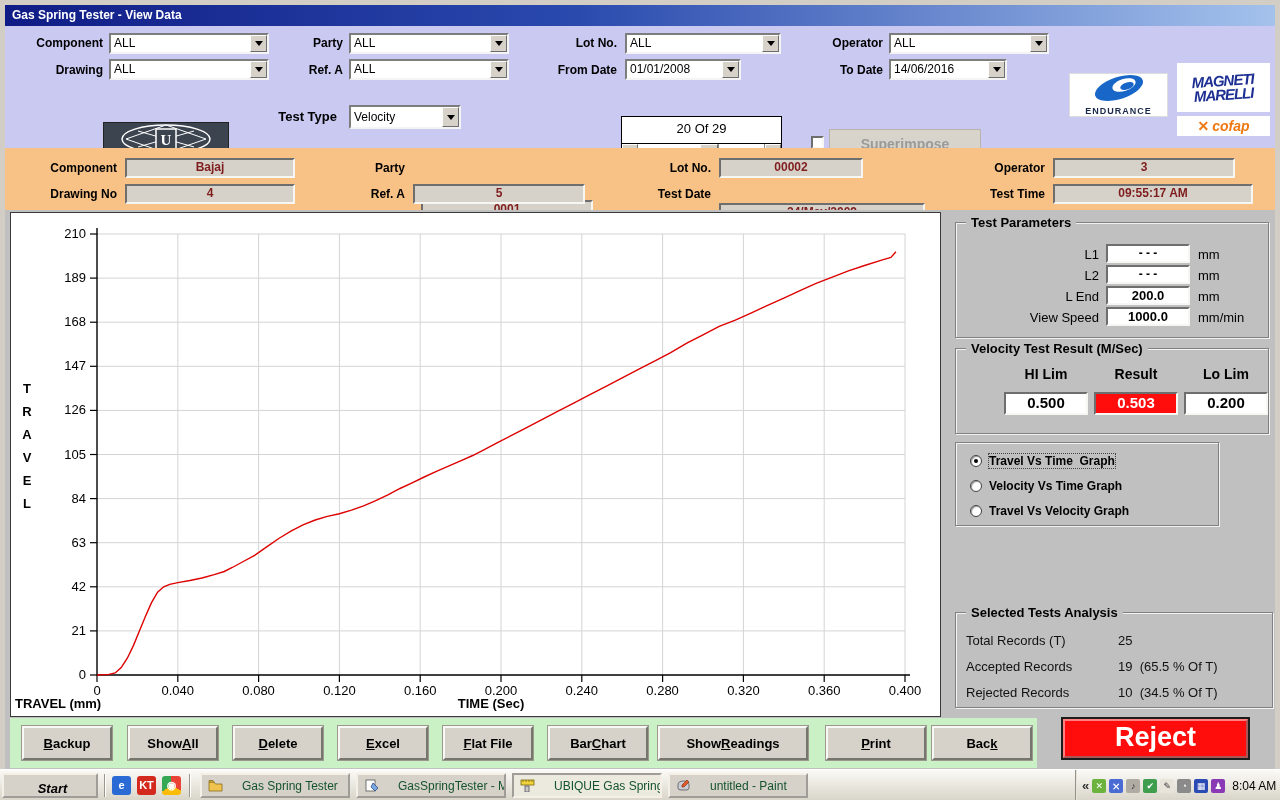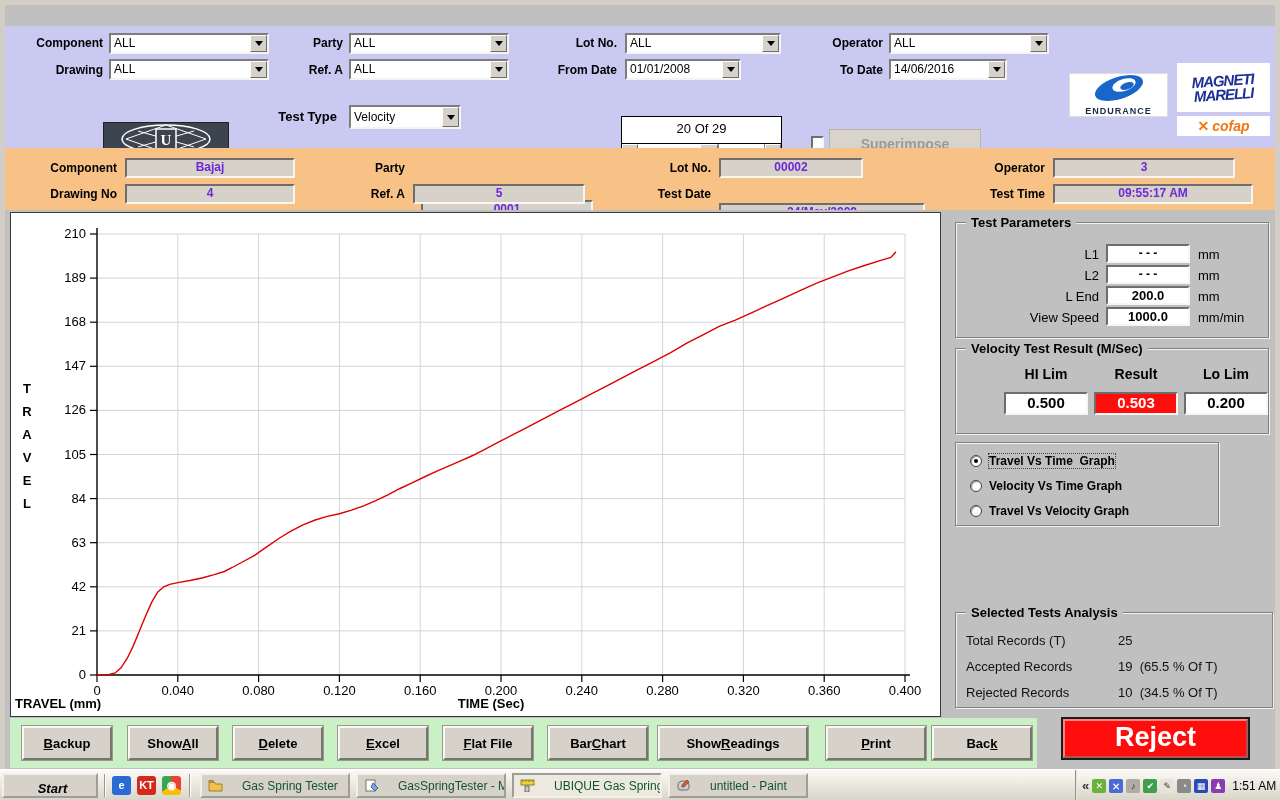--- a/index.html
+++ b/index.html
@@ -27,21 +27,21 @@
   .combo { position:absolute; height:21px; background:#fff;
     border:2px solid; border-color:#7d7d7d #f4f4f4 #f4f4f4 #7d7d7d; display:flex; }
   .combo-text { flex:1; font-size:12px; line-height:17px; padding-left:3px; color:#000; overflow:hidden; }
   .combo-btn { width:17px; background:#d6d2ca; border:1px solid;
     border-color:#fcfcfc #6e6e6e #6e6e6e #fcfcfc; display:flex; align-items:center; justify-content:center; }
   .arrow-down { width:0; height:0; border-left:4px solid transparent; border-right:4px solid transparent;
     border-top:5px solid #000; }
 
   .sunken-grey { position:absolute; background:#d6d2ca; border:2px solid;
     border-color:#6e6e6e #f6f6f2 #f6f6f2 #6e6e6e; font-size:12px; font-weight:bold;
-    text-align:center; color:#6d28d9; }
+    text-align:center; color:#7f1d1d; }
   .sunken-white { position:absolute; background:#fff; border:2px solid;
     border-color:#6e6e6e #f6f6f2 #f6f6f2 #6e6e6e; font-size:13px; font-weight:bold;
     text-align:center; color:#000; }
 
   .groupbox { position:absolute; border:1px solid #818181;
     box-shadow:1px 1px 0 #f2f2f2, inset 1px 1px 0 #f2f2f2; }
   .groupbox-title { position:absolute; top:-8px; left:10px; background:#c0c0c0;
     padding:0 5px; font-size:13px; font-weight:bold; }
 
   
@@ -139,20 +139,23 @@
   #clock { font-size:12px; color:#000; margin-left:4px; white-space:nowrap; }
   #tray-chevron { font-size:13px; font-weight:bold; color:#333; }
 </style>
 </head>
 <body>
 
 <div id="app">
 
   <div id="frame-top" class="frame-strip"></div>
 
+  <div id="titlebar">
+    <span>Gas Spring Tester - View Data</span>
+  </div>
 
   <div id="filter-area">
     <div class="lbl" style="left:5px;top:10px;width:93px;">Component</div>
     <div class="combo" style="left:104px;top:7px;width:160px;">
       <div class="combo-text">ALL</div>
       <div class="combo-btn">
           <span class="arrow-down"></span>
         </div>
     </div>
     <div class="lbl" style="left:250px;top:10px;width:88px;">Party</div>
@@ -482,16 +485,16 @@
     <div id="tray">
       <span id="tray-chevron">«</span>
       <div class="tray-icon" style="background:#6cb33e;">✕</div>
       <div class="tray-icon" style="background:#4a6ad4;">🗙</div>
       <div class="tray-icon" style="background:#b0aca4;color:#333;">♪</div>
       <div class="tray-icon" style="background:#3e9e4e;">✔</div>
       <div class="tray-icon" style="background:#e8e4da;color:#333;">✎</div>
       <div class="tray-icon" style="background:#8a8a8a;">◔</div>
       <div class="tray-icon" style="background:#2a4ab4;">▦</div>
       <div class="tray-icon" style="background:#8a3ab4;">♟</div>
-      <span id="clock">1:51 AM</span>
+      <span id="clock">8:04 AM</span>
     </div>
   </div>
 </div>
 
 </body></html>

